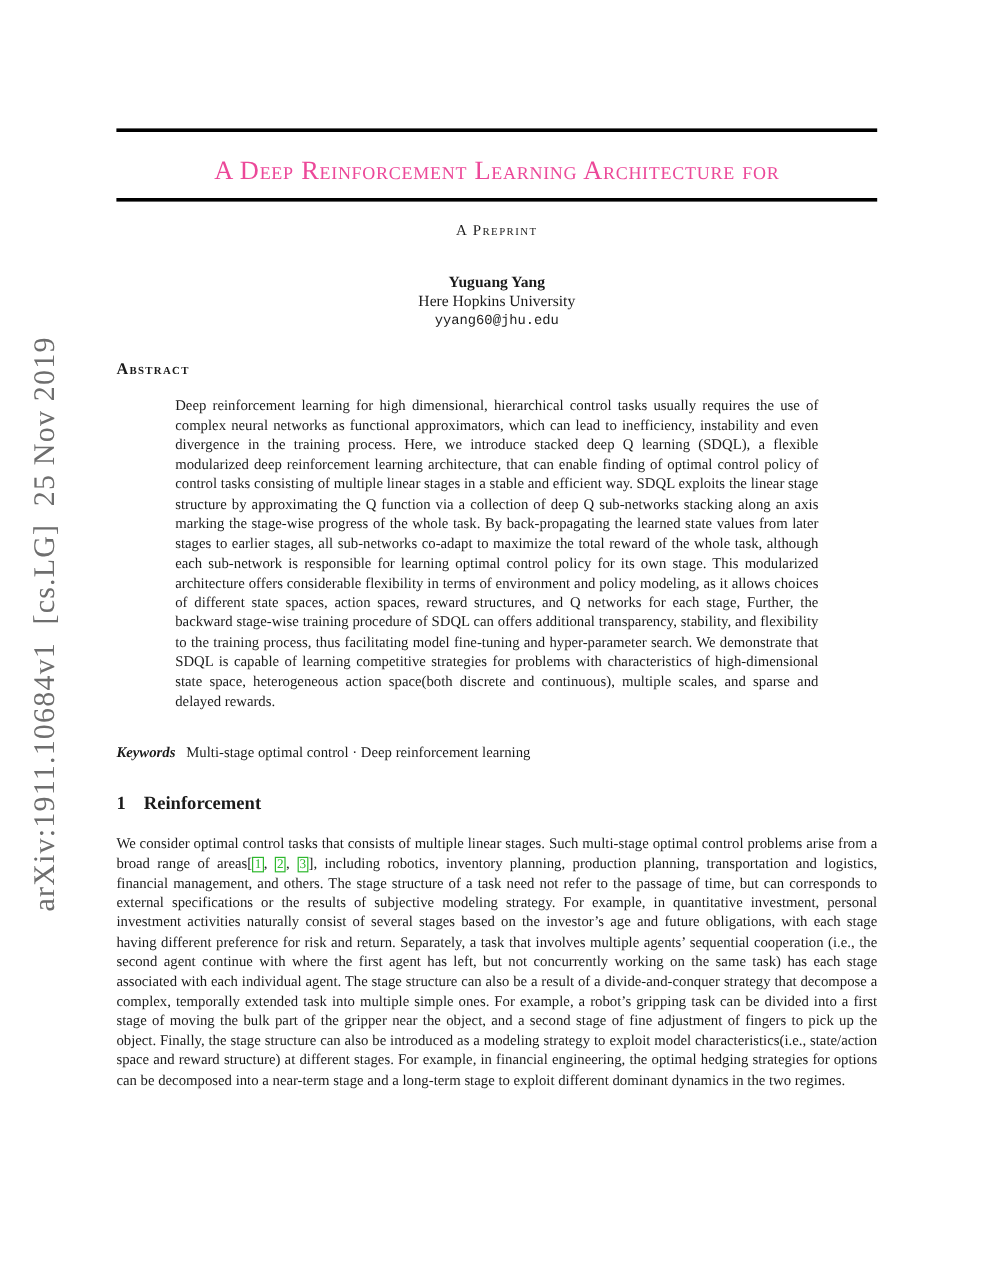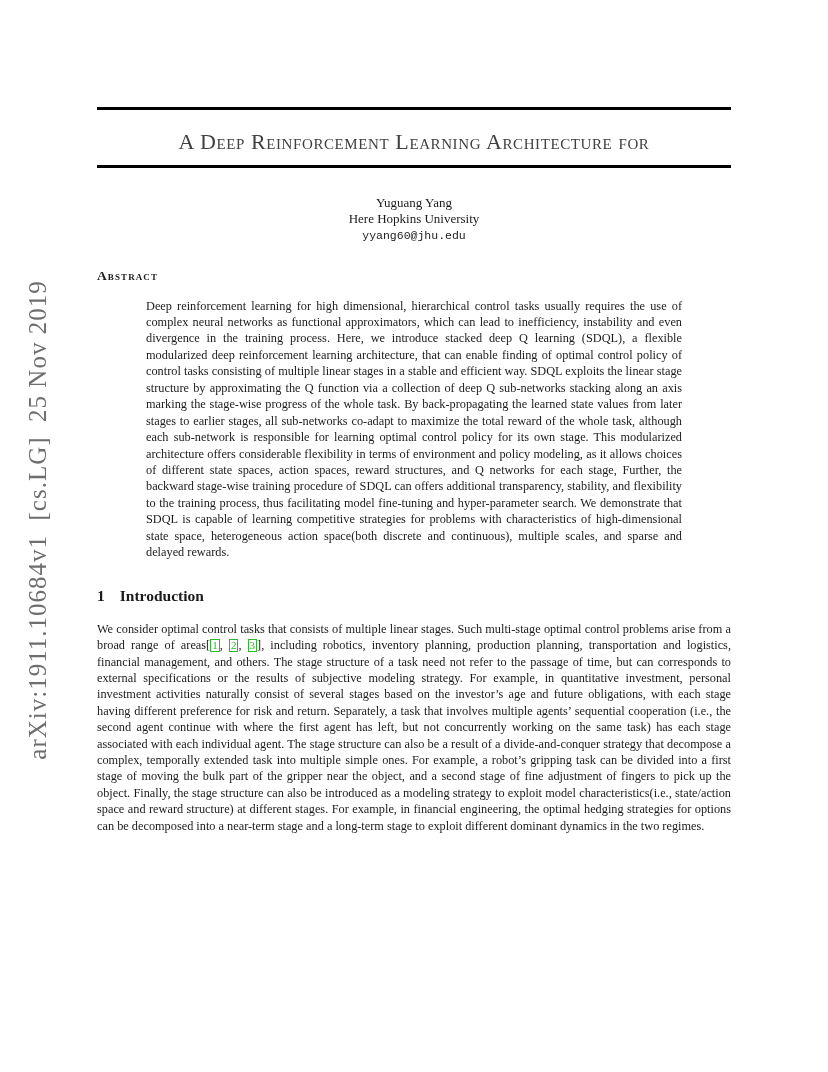--- a/index.html
+++ b/index.html
@@ -46,36 +46,36 @@
     margin-top: 9px;
   }
   .paper-title {
     margin: 17px 0 0 0;
     text-align: center;
     font-variant: small-caps;
     font-weight: normal;
     font-size: 22px;
     line-height: 29px;
     letter-spacing: 0.6px;
-    color: #404040;
+    color: #ec4899;
   }
   .preprint {
     margin-top: 17px;
     text-align: center;
     font-variant: small-caps;
     font-size: 12.5px;
     letter-spacing: 1.2px;
   }
   .author-block {
     margin-top: 27px;
     text-align: center;
     line-height: 15.5px;
   }
   .author-name {
-    font-weight: normal;
+    font-weight: bold;
     font-size: 13px;
   }
   .author-affil {
     font-size: 13px;
   }
   .author-email {
     font-family: "Liberation Mono", "DejaVu Sans Mono", monospace;
     font-size: 11.5px;
     color: #1b1b1b;
     text-decoration: none;
@@ -146,37 +146,41 @@
   <div class="content">
 
     <div class="rule rule-top"></div>
 
     <h1 class="paper-title">
       <span>A Deep Reinforcement Learning Architecture for</span><br>
     </h1>
 
     <div class="rule rule-bottom"></div>
 
+    <div class="preprint">A Preprint</div>
 
     <div class="author-block">
       <div class="author-name">Yuguang Yang</div>
       <div class="author-affil">Here Hopkins University</div>
       <div>
         <a href="#" class="author-email">yyang60@jhu.edu</a>
       </div>
     </div>
 
 
     <div class="abstract-heading">Abstract</div>
 
     <div class="abstract-text">Deep reinforcement learning for high dimensional, hierarchical control tasks usually requires the use of complex neural networks as functional approximators, which can lead to inefficiency, instability and even divergence in the training process. Here, we introduce stacked deep Q learning (SDQL), a flexible modularized deep reinforcement learning architecture, that can enable finding of optimal control policy of control tasks consisting of multiple linear stages in a stable and efficient way. SDQL exploits the linear stage structure by approximating the Q function via a collection of deep Q sub-networks stacking along an axis marking the stage-wise progress of the whole task. By back-propagating the learned state values from later stages to earlier stages, all sub-networks co-adapt to maximize the total reward of the whole task, although each sub-network is responsible for learning optimal control policy for its own stage. This modularized architecture offers considerable flexibility in terms of environment and policy modeling, as it allows choices of different state spaces, action spaces, reward structures, and Q networks for each stage, Further, the backward stage-wise training procedure of SDQL can offers additional transparency, stability, and flexibility to the training process, thus facilitating model fine-tuning and hyper-parameter search. We demonstrate that SDQL is capable of learning competitive strategies for problems with characteristics of high-dimensional state space, heterogeneous action space(both discrete and continuous), multiple scales, and sparse and delayed rewards.</div>
 
+    <div class="keywords-line">
+      <span class="keywords-label">Keywords</span><span>Multi-stage optimal control · Deep reinforcement learning</span>
+    </div>
 
     <div class="section-heading">
-      <span class="section-number">1</span><span>Introduction</span>
+      <span class="section-number">1</span><span>Reinforcement</span>
     </div>
 
     <p class="intro-para">
       <span>We consider optimal control tasks that consists of multiple linear stages. Such multi-stage optimal control problems arise from a broad range of areas</span><span>[</span><span class="cite-box">1</span><span class="cite-sep">, </span><span class="cite-box">2</span><span class="cite-sep">, </span><span class="cite-box">3</span><span>]</span><span>, including robotics, inventory planning, production planning, transportation and logistics, financial management, and others. The stage structure of a task need not refer to the passage of time, but can corresponds to external specifications or the results of subjective modeling strategy. For example, in quantitative investment, personal investment activities naturally consist of several stages based on the investor’s age and future obligations, with each stage having different preference for risk and return. Separately, a task that involves multiple agents’ sequential cooperation (i.e., the second agent continue with where the first agent has left, but not concurrently working on the same task) has each stage associated with each individual agent. The stage structure can also be a result of a divide-and-conquer strategy that decompose a complex, temporally extended task into multiple simple ones. For example, a robot’s gripping task can be divided into a first stage of moving the bulk part of the gripper near the object, and a second stage of fine adjustment of fingers to pick up the object. Finally, the stage structure can also be introduced as a modeling strategy to exploit model characteristics(i.e., state/action space and reward structure) at different stages. For example, in financial engineering, the optimal hedging strategies for options can be decomposed into a near-term stage and a long-term stage to exploit different dominant dynamics in the two regimes.</span>
     </p>
 
   </div>
 </div>
 
 </body></html>

